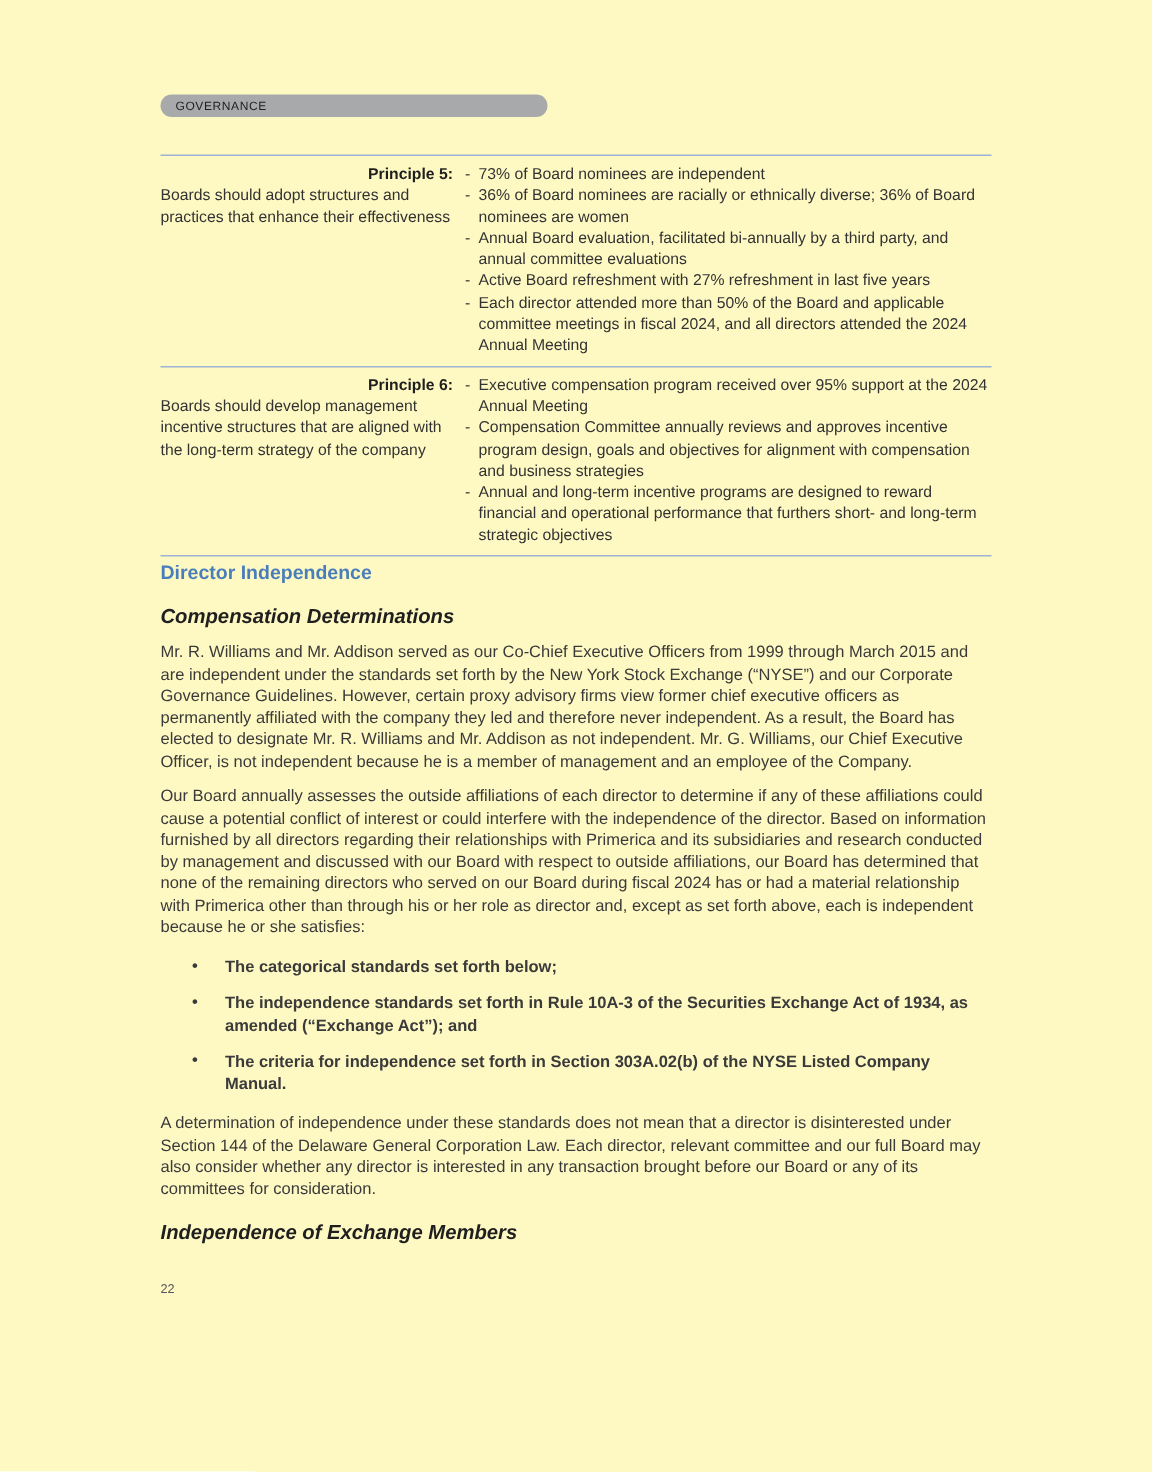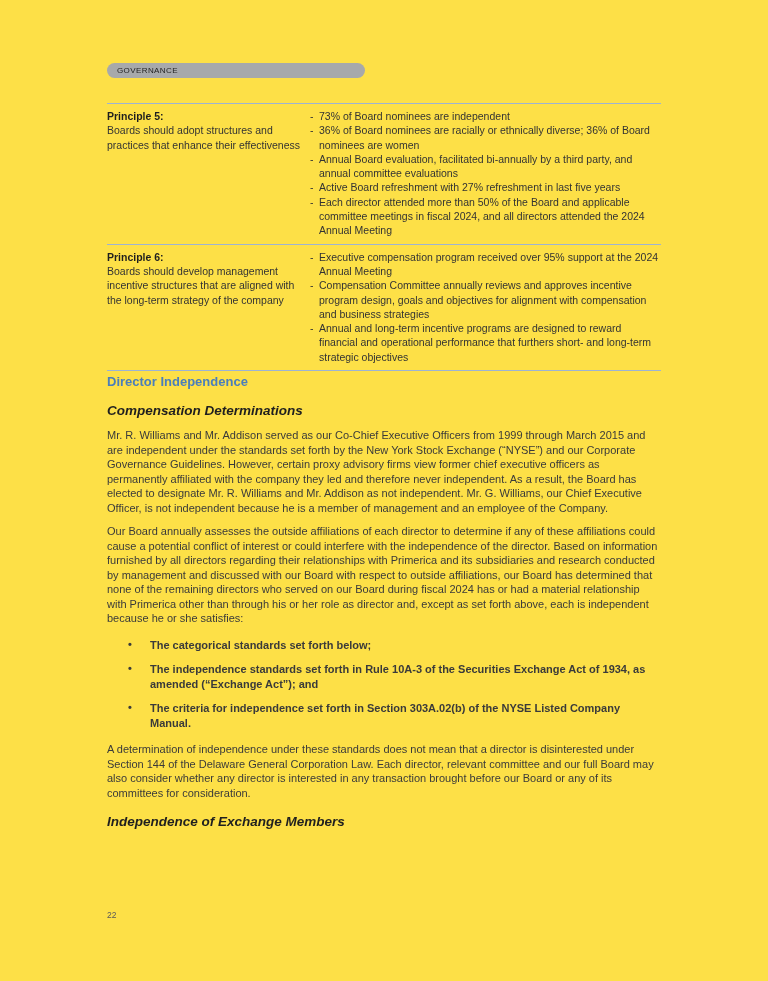--- a/index.html
+++ b/index.html
@@ -1,19 +1,19 @@
 <!DOCTYPE html>
 <html><head>
 <meta charset="utf-8">
 <style>
   html,body{margin:0;padding:0;background:#fff;}
   .page{
     position:relative;
     width:768px;height:981px;
-    background:#fde047;
+    background:#fef9c3;
     font-family:"Liberation Sans", sans-serif;
     color:#3a3a3a;
     overflow:hidden;
   }
   .content{
     position:absolute;
     left:107px;top:63px;
     width:554px;
   }
   
@@ -39,21 +39,21 @@
     line-height:14.3px;
     color:#333;
   }
   .prow{
     display:grid;
     grid-template-columns:203px 351px;
     border-bottom:1.5px solid #9db3d3;
     padding:5px 0 6px 0;
   }
   .pleft{padding-right:8px;}
-  .pleft .ptitle{font-weight:bold;color:#1f1f1f;}
+  .pleft .ptitle{font-weight:bold;color:#1f1f1f;text-align:right;}
   .pright{}
   .point{
     position:relative;
     padding-left:9px;
   }
   .point::before{
     content:"-";
     position:absolute;
     left:0;top:0;
   }
@@ -96,21 +96,21 @@
   }
   .blist li::before{
     content:"\2022";
     position:absolute;
     left:21px;top:-1px;
     font-size:11px;
   }
   
   .pagenum{
     position:absolute;
-    left:107px;top:910px;
+    left:107px;top:854px;
     font-size:8.5px;
     color:#595959;
   }
 </style>
 </head>
 <body>
 
 <div class="page">
   <div class="content">
 

